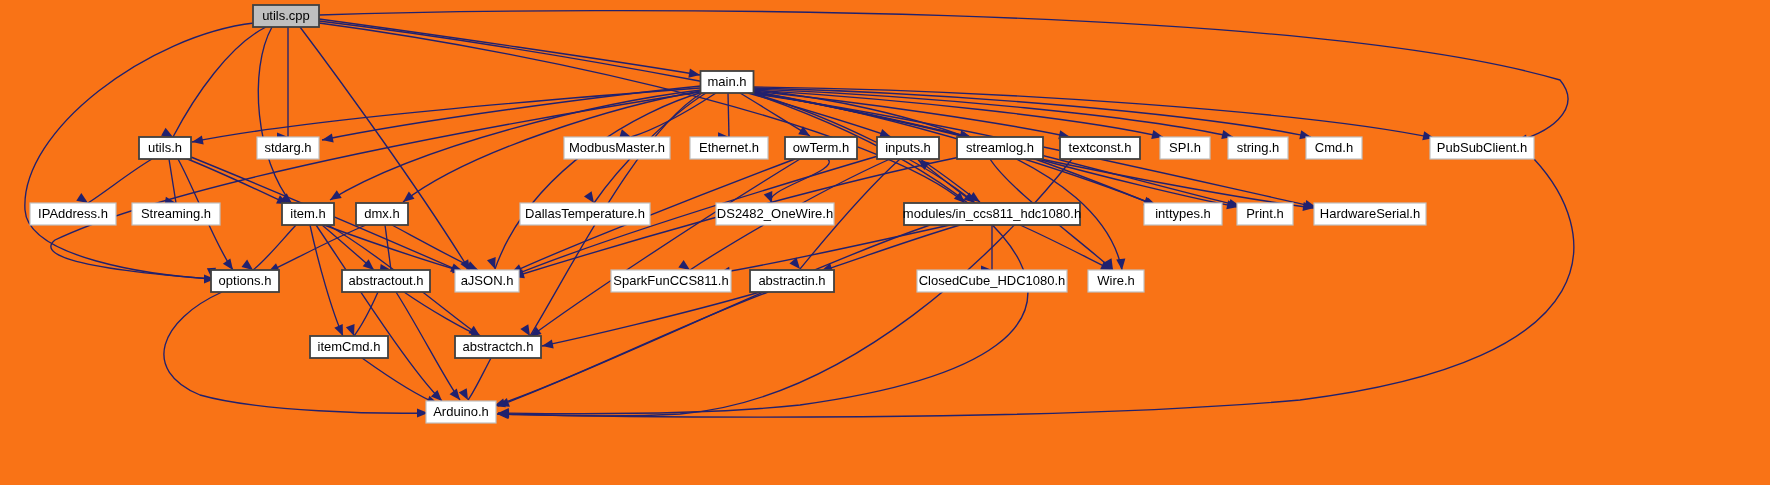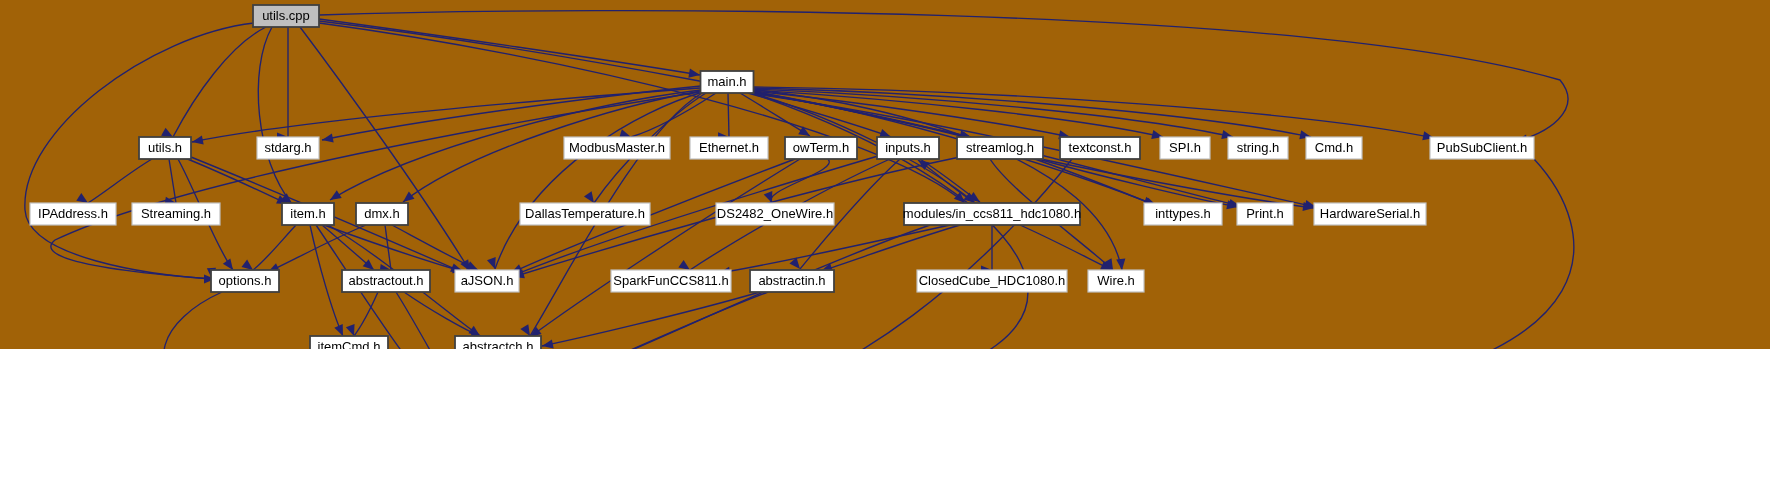--- a/index.html
+++ b/index.html
@@ -1,17 +1,17 @@
 <!DOCTYPE html>
 <html><head>
 <meta charset="utf-8">
 <style>
   html,body{margin:0;padding:0;background:#ffffff;}
   body{font-family:"Liberation Sans", sans-serif;}
-  #graph-root{position:relative;width:1770px;height:349px;overflow:hidden;background:#a16207;text-decoration:underline;}
+  #graph-root{position:relative;width:1770px;height:485px;overflow:hidden;background:#f97316;text-decoration:underline;}
   svg#depgraph{position:absolute;left:0;top:0;width:1770px;height:485px;}
   .node-rect-ext{fill:#ffffff;stroke:#c0c0c0;stroke-width:1.2px;}
   .node-rect-int{fill:#ffffff;stroke:#404040;stroke-width:1.8px;}
   .node-rect-root{fill:#bfbfbf;stroke:#404040;stroke-width:1.8px;}
   .node-label{font-family:"Liberation Sans", sans-serif;font-size:13px;fill:#000000;text-anchor:middle;dominant-baseline:middle;}
   .edge{fill:none;stroke:#21216e;stroke-width:1.35px;}
   .arrowhead{fill:#21216e;stroke:none;}
 </style>
 </head>
 <body>

